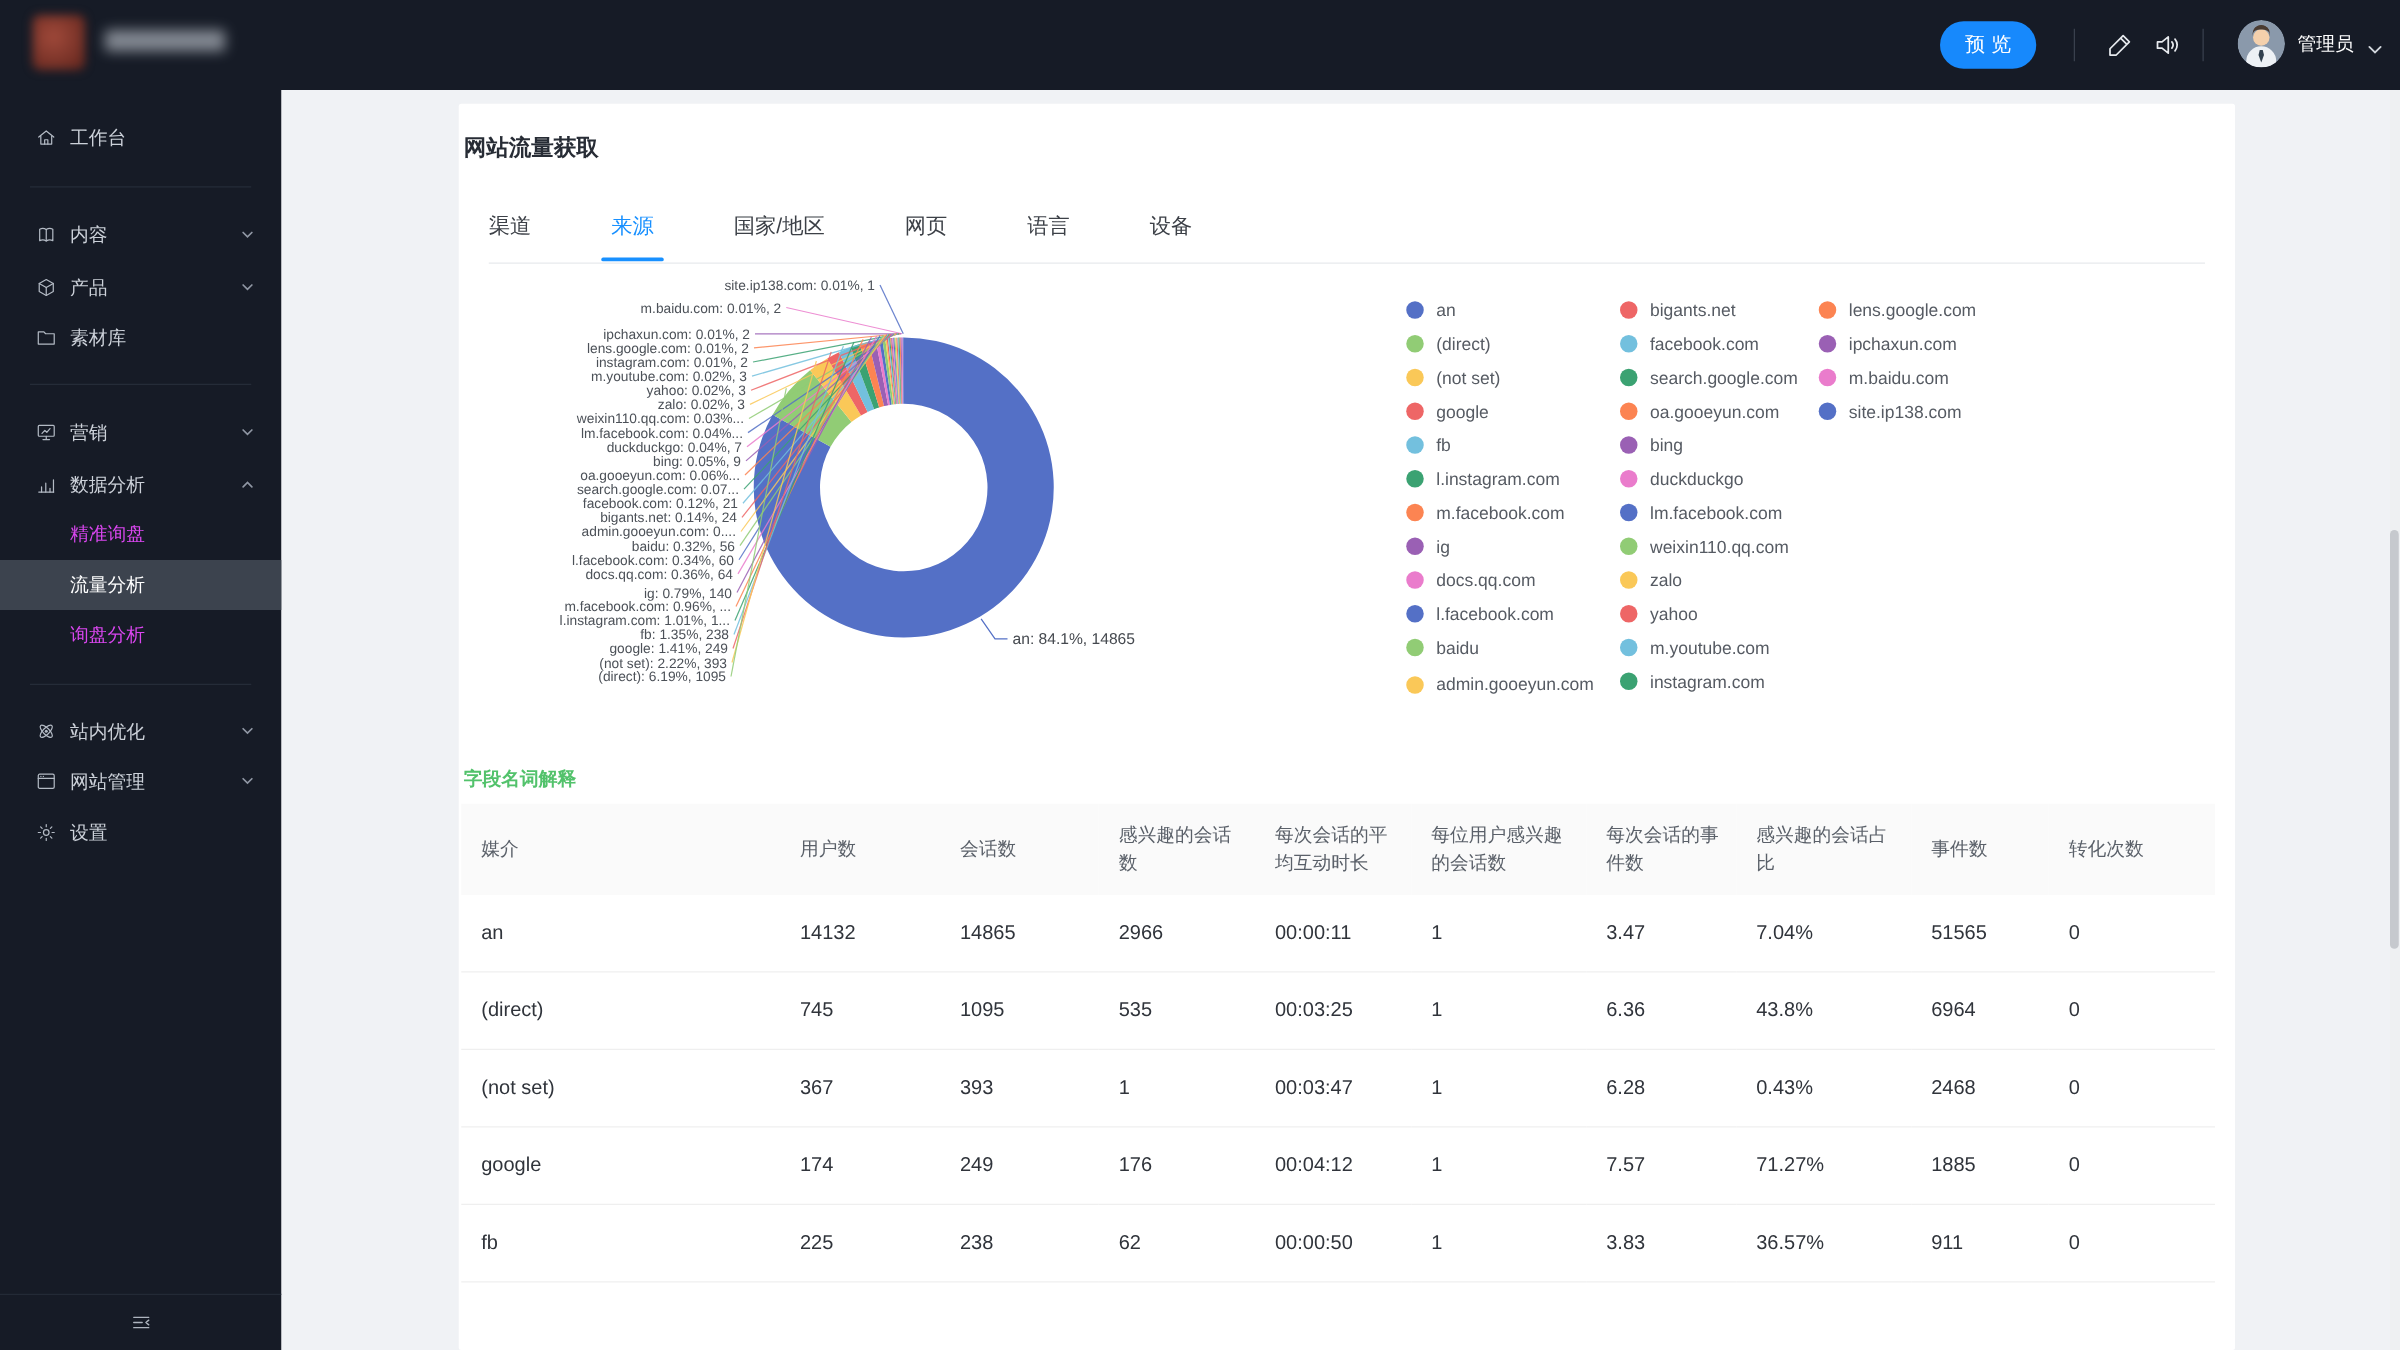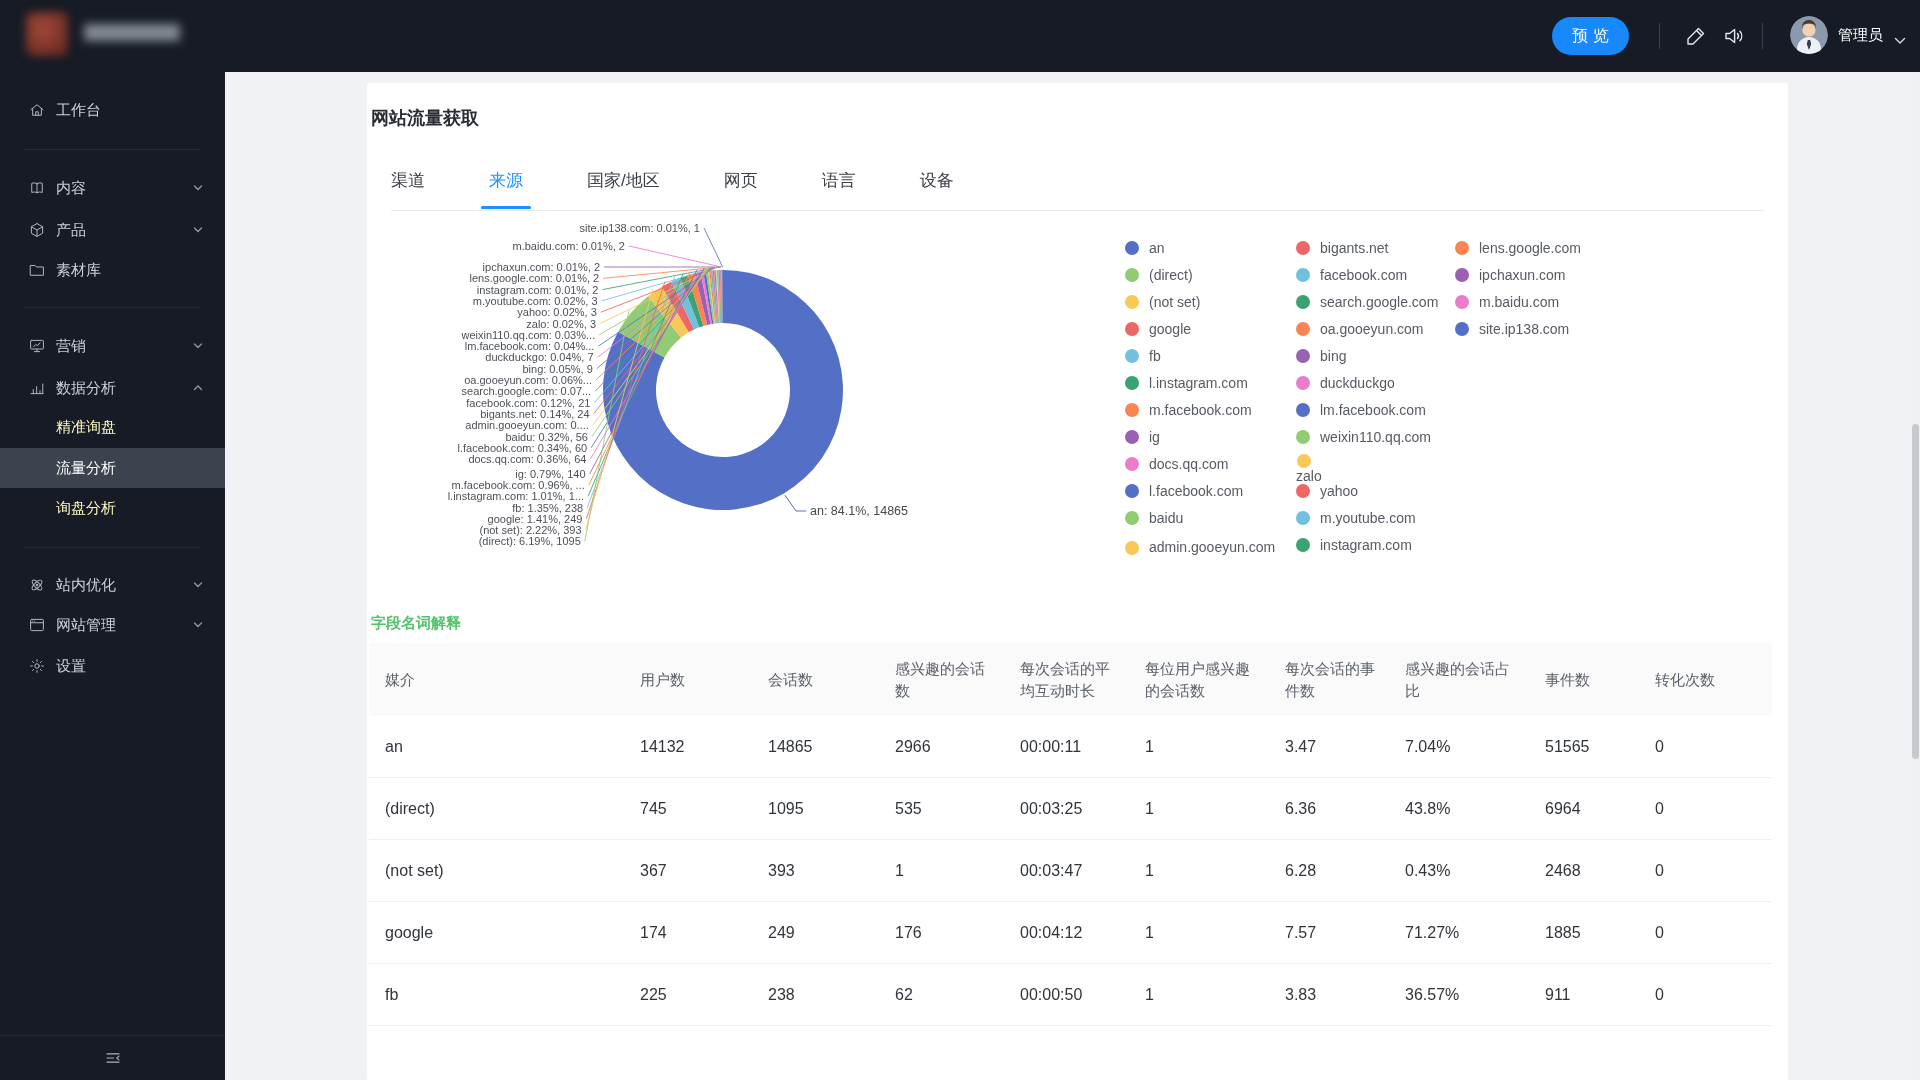--- a/index.html
+++ b/index.html
@@ -23,21 +23,21 @@
   
   .sidebar{position:absolute;left:0;top:72px;width:225px;height:1008px;background:#161b26;z-index:20;}
   .sb-item{position:absolute;left:0;width:225px;height:42px;display:flex;align-items:center;
            color:#ccd1d9;font-size:15px;cursor:pointer;}
   .sb-item .sb-icon{position:absolute;left:28px;width:18px;height:18px;color:#b3bac4;}
   .sb-item .sb-icon svg{width:18px;height:18px;display:block;}
   .sb-item .sb-label{position:absolute;left:56px;}
   .sb-item .sb-caret{position:absolute;right:22px;width:10px;height:10px;color:#8f96a3;}
   .sb-item .sb-caret svg{width:10px;height:10px;display:block;}
   .sb-sub{position:absolute;left:0;width:225px;height:40px;display:flex;align-items:center;
-          color:#fef9c3;font-size:15px;cursor:pointer;}
+          color:#d946ef;font-size:15px;cursor:pointer;}
   .sb-sub .sb-label{position:absolute;left:56px;}
   .sb-sub.active{background:#3c434e;color:#ffffff;}
   .sb-divider{position:absolute;left:24px;width:177px;height:1px;background:#252c38;}
   .sidebar-footer{position:absolute;left:0;right:0;bottom:0;height:44px;border-top:1px solid #232a36;
                   display:flex;align-items:center;justify-content:center;color:#aeb5bf;cursor:pointer;}
   .sidebar-footer svg{width:18px;height:18px;}
   
   .card{position:absolute;left:367px;top:83px;width:1421px;height:997px;background:#ffffff;border-radius:2px;}
   .card-title{position:absolute;left:371px;top:106px;font-size:18px;font-weight:bold;color:#272c35;}
   .tabs-row{position:absolute;left:391px;top:164px;width:1373px;height:46px;border-bottom:1px solid #e8eaed;
@@ -414,21 +414,21 @@
         <span class="legend-text">duckduckgo</span>
       </div>
       <div class="legend-item" style="left: 1296px; top: 400px;">
         <span class="legend-dot" style="background: rgb(84, 112, 198);"></span>
         <span class="legend-text">lm.facebook.com</span>
       </div>
       <div class="legend-item" style="left: 1296px; top: 427px;">
         <span class="legend-dot" style="background: rgb(145, 204, 117);"></span>
         <span class="legend-text">weixin110.qq.com</span>
       </div>
-      <div class="legend-item" style="left: 1296px; top: 454px; flex-direction: column;">
+      <div class="legend-item" style="left: 1296px; top: 454px;">
         <span class="legend-dot" style="background: rgb(250, 200, 88);"></span>
         <span class="legend-text">zalo</span>
       </div>
       <div class="legend-item" style="left: 1296px; top: 481px;">
         <span class="legend-dot" style="background: rgb(238, 102, 102);"></span>
         <span class="legend-text">yahoo</span>
       </div>
       <div class="legend-item" style="left: 1296px; top: 508px;">
         <span class="legend-dot" style="background: rgb(115, 192, 222);"></span>
         <span class="legend-text">m.youtube.com</span>

